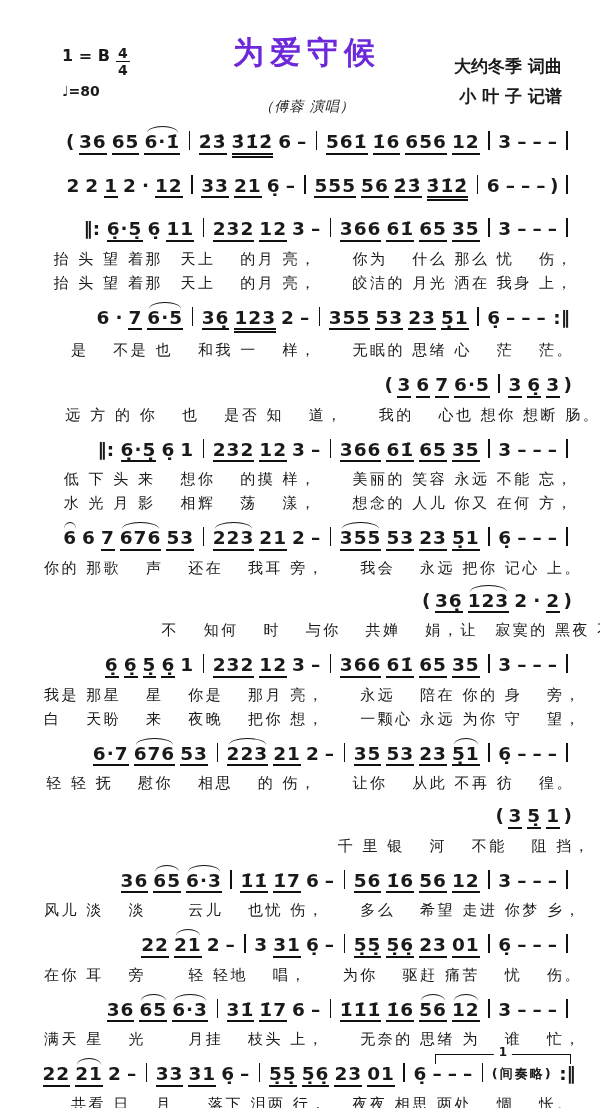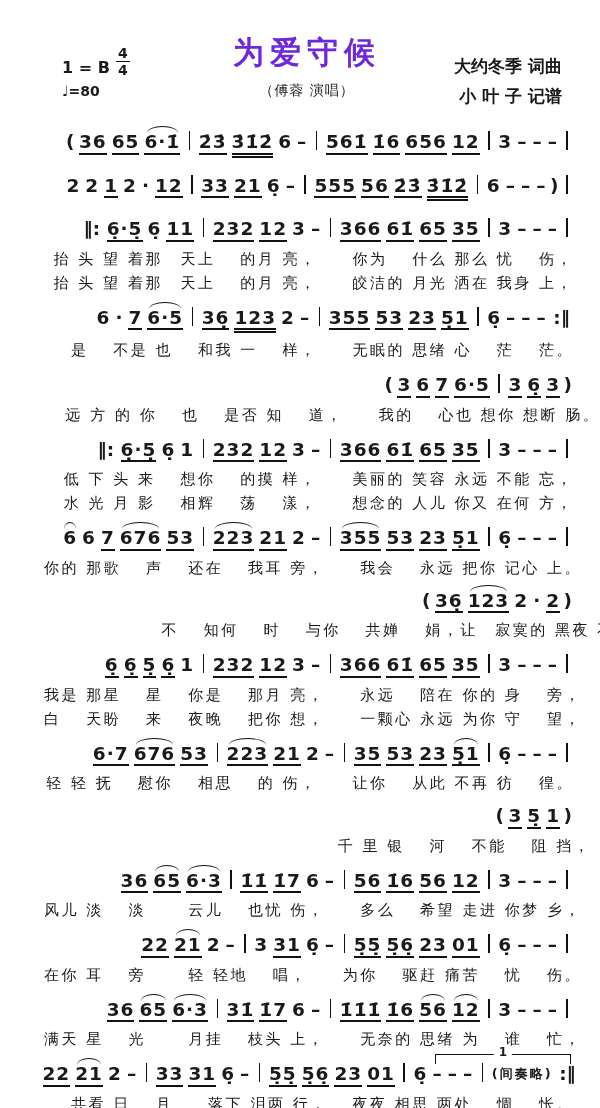--- a/index.html
+++ b/index.html
@@ -5,28 +5,28 @@
   html,body{margin:0;padding:0;background:#ffffff;}
   body{
     width:600px;height:1108px;box-sizing:border-box;
     padding:30px 26px 14px 40px;
     font-family:"DejaVu Sans",sans-serif;color:#1a1a1a;
     overflow:hidden;
   }
   
   .header{position:relative;height:86px;}
   .key-block{position:absolute;left:22px;top:16px;font-size:16px;font-weight:bold;}
-  .key-line{display:flex;align-items:flex-end;gap:6px;}
+  .key-line{display:flex;align-items:flex-start;gap:6px;}
   .ts{display:inline-block;text-align:center;line-height:1;vertical-align:middle;font-size:14px;}
   .ts .top{border-bottom:1.5px solid #111;padding:0 2px 1px;}
   .ts .bot{padding-top:1px;}
   .tempo{margin-top:6px;font-size:14px;font-weight:bold;}
   .title-block{position:absolute;left:0;right:0;top:2px;text-align:center;}
   .title{font-size:31px;font-weight:bold;letter-spacing:6px;font-family:"DejaVu Serif","Liberation Serif",serif;}
-  .performer{margin-top:8px;font-size:14px;letter-spacing:1px;}
+  .performer{margin-top:24px;font-size:14px;letter-spacing:1px;font-style:italic;}
   .credits{position:absolute;right:12px;top:22px;text-align:right;font-size:17px;font-weight:bold;line-height:1.75;}
   
   .sheet{margin-top:4px;}
   .m-row{position:relative;white-space:nowrap;text-align:right;}
   .notes{line-height:1;padding:11px 0 6px 0;}
   .tok{display:inline-block;position:relative;font-size:18.5px;font-weight:bold;
        margin:0 2.5px;vertical-align:baseline;letter-spacing:1px;}
   .tok.u1{border-bottom:2px solid #111;padding-bottom:1px;}
   .tok.u2{border-bottom:5px double #111;padding-bottom:1px;}
   .tok.slur::before{content:"";position:absolute;left:6%;right:6%;top:-7px;height:6px;

